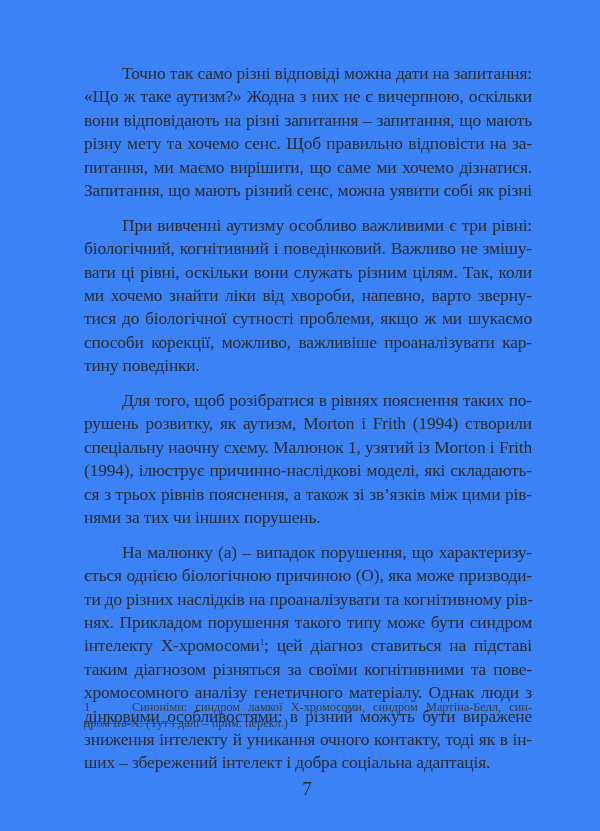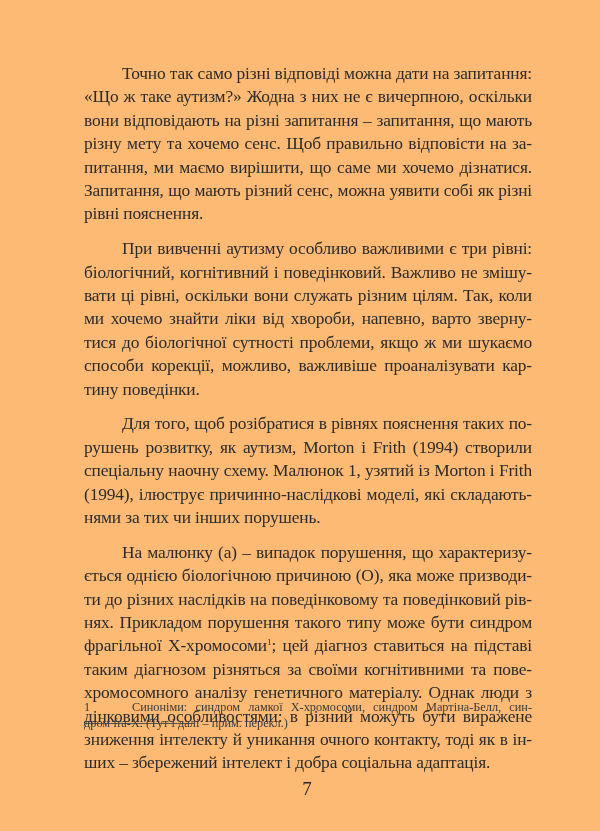--- a/index.html
+++ b/index.html
@@ -13,21 +13,21 @@
       position: relative;
       overflow: hidden;
       font-family: "Liberation Serif", "DejaVu Serif", serif;
       color: #2b2b2b;
     }
     .page {
       position: absolute;
       left: 0; top: 0;
       width: 600px;
       height: 831px;
-      background: #fdba74;
+      background: #3b82f6;
     }
     .body-text {
       position: absolute;
       left: 84px;
       top: 62px;
       width: 448px;
       font-size: 17.4px;
       line-height: 23.4px;
       letter-spacing: -0.15px;
     }
@@ -100,47 +100,47 @@
 
   <div class="body-text">
 
     <p class="para">
       <span class="line indent">Точно так само різні відповіді можна дати на запитання:</span>
       <span class="line">«Що ж таке аутизм?» Жодна з них не є вичерпною, оскільки</span>
       <span class="line">вони відповідають на різні запитання – запитання, що мають</span>
       <span class="line">різну мету та хочемо сенс. Щоб правильно відповісти на за-</span>
       <span class="line">питання, ми маємо вирішити, що саме ми хочемо дізнатися.</span>
       <span class="line">Запитання, що мають різний сенс, можна уявити собі як різні</span>
-      <span class="line last">рівні пояснення.</span>
     </p>
 
     <p class="para">
       <span class="line indent">При вивченні аутизму особливо важливими є три рівні:</span>
       <span class="line">біологічний, когнітивний і поведінковий. Важливо не змішу-</span>
       <span class="line">вати ці рівні, оскільки вони служать різним цілям. Так, коли</span>
       <span class="line">ми хочемо знайти ліки від хвороби, напевно, варто зверну-</span>
       <span class="line">тися до біологічної сутності проблеми, якщо ж ми шукаємо</span>
       <span class="line">способи корекції, можливо, важливіше проаналізувати кар-</span>
       <span class="line last">тину поведінки.</span>
     </p>
 
     <p class="para">
       <span class="line indent">Для того, щоб розібратися в рівнях пояснення таких по-</span>
       <span class="line">рушень розвитку, як аутизм, Morton і Frith (1994) створили</span>
       <span class="line">спеціальну наочну схему. Малюнок 1, узятий із Morton і Frith</span>
       <span class="line">(1994), ілюструє причинно-наслідкові моделі, які складають-</span>
+      <span class="line">ся з трьох рівнів пояснення, а також зі зв’язків між цими рів-</span>
       <span class="line last">нями за тих чи інших порушень.</span>
     </p>
 
     <p class="para">
       <span class="line indent">На малюнку (а) – випадок порушення, що характеризу-</span>
       <span class="line">ється однією біологічною причиною (О), яка може призводи-</span>
-      <span class="line">ти до різних наслідків на поведінковому та поведінковий рів-</span>
+      <span class="line">ти до різних наслідків на проаналізувати та когнітивному рів-</span>
       <span class="line">нях. Прикладом порушення такого типу може бути синдром</span>
-      <span class="line"><span>фрагільної Х-хромосоми</span><sup class="fnref">1</sup><span>; цей діагноз ставиться на підставі</span></span>
+      <span class="line"><span>інтелекту Х-хромосоми</span><sup class="fnref">1</sup><span>; цей діагноз ставиться на підставі</span></span>
       <span class="line">таким діагнозом різняться за своїми когнітивними та пове-</span>
       <span class="line">хромосомного аналізу генетичного матеріалу. Однак люди з</span>
       <span class="line">дінковими особливостями: в різний можуть бути виражене</span>
       <span class="line">зниження інтелекту й уникання очного контакту, тоді як в ін-</span>
       <span class="line last">ших – збережений інтелект і добра соціальна адаптація.</span>
     </p>
 
   </div>
 
   <div class="fn-rule"></div>

